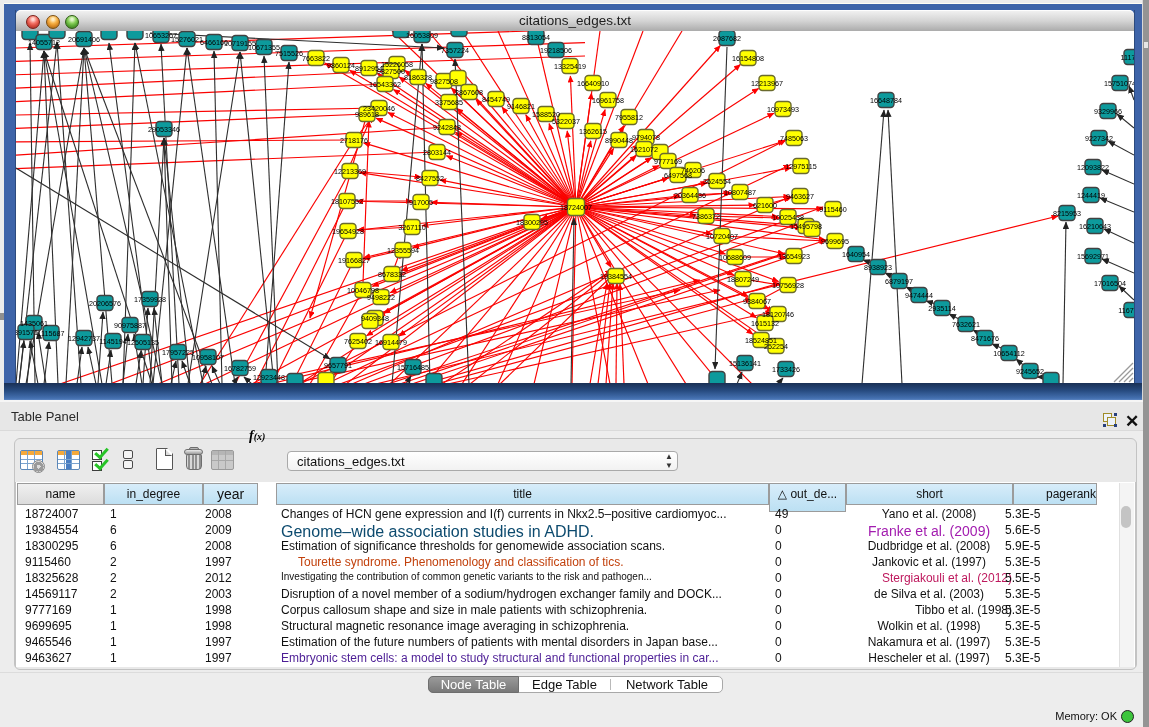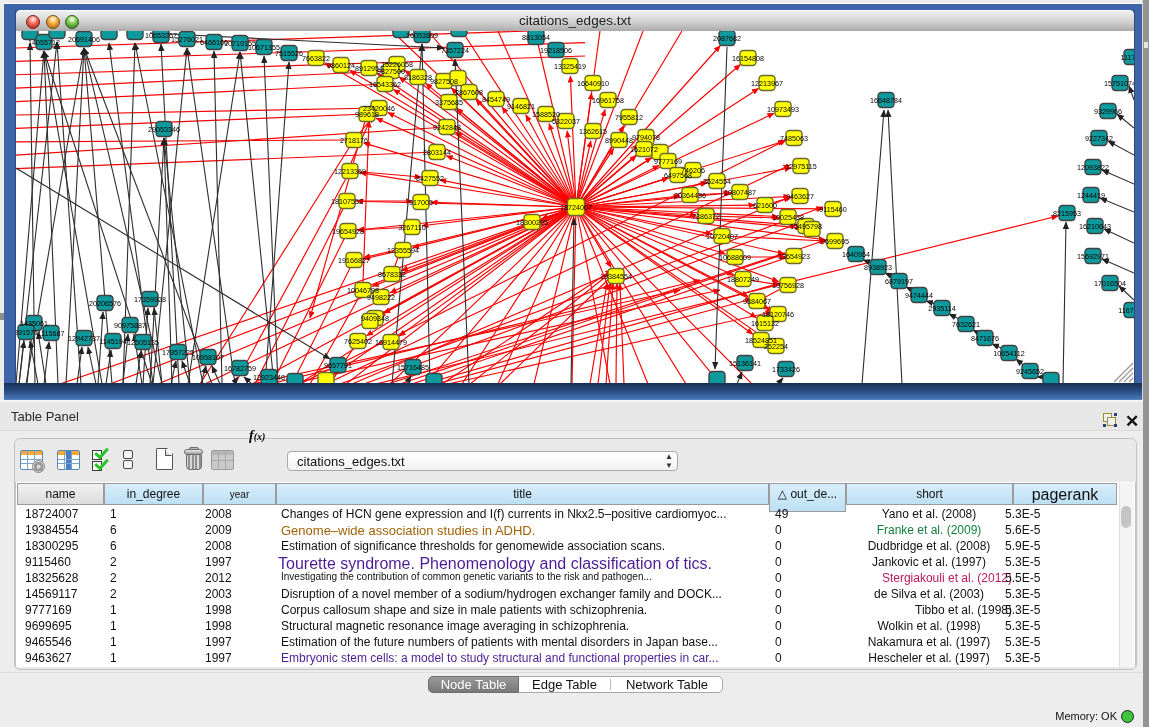--- a/index.html
+++ b/index.html
@@ -597,50 +597,50 @@
     <div style="position:absolute;left:0;top:9px;right:0;height:1px;background:#a8a8a8"></div>
   </div>
 <div style="position:absolute;left:249px;top:428px;font:italic bold 14px 'Liberation Serif',serif">f<span style="font-size:10px">(x)</span></div>
 
 <div class="abs" style="left:287px;top:451px;width:391px;height:20px;background:linear-gradient(#ffffff,#f2f2f2);border:1px solid #a9a9a9;border-radius:4px;box-sizing:border-box"></div>
 <div class="abs" style="left:297px;top:454px;font-size:13px;color:#111">citations_edges.txt</div>
 <div class="abs" style="left:665px;top:452px;font-size:8px;color:#333;line-height:9px">▲<br>▼</div>
 <div style="position:absolute;left:15px;top:482px;width:1119px;height:185px;background:#fff;border-left:1px solid #c3c3c3;border-right:1px solid #c3c3c3"></div>
 <div style="position:absolute;left:17px;top:483px;width:87px;height:22px;background:linear-gradient(#f0f0f0,#dcdcdc);border:1px solid #9b9b9b;box-sizing:border-box;font-size:12px;text-align:center;line-height:21px;color:#111">name</div>
 <div style="position:absolute;left:104px;top:483px;width:99px;height:22px;background:linear-gradient(#d8edfa,#bce0f3);border:1px solid #9b9b9b;box-sizing:border-box;font-size:12px;text-align:center;line-height:21px;color:#111">in_degree</div>
-<div style="position:absolute;left:203px;top:483px;width:73px;height:22px;background:linear-gradient(#d8edfa,#bce0f3);border:1px solid #9b9b9b;box-sizing:border-box;font-size:10px;text-align:center;line-height:21px;color:#111">year</div>
+<div style="position:absolute;left:203px;top:483px;width:55px;height:22px;background:linear-gradient(#d8edfa,#bce0f3);border:1px solid #9b9b9b;box-sizing:border-box;font-size:14px;text-align:center;line-height:21px;color:#111">year</div>
 <div style="position:absolute;left:276px;top:483px;width:493px;height:22px;background:linear-gradient(#d8edfa,#bce0f3);border:1px solid #9b9b9b;box-sizing:border-box;font-size:12px;text-align:center;line-height:21px;color:#111">title</div>
 <div style="position:absolute;left:769px;top:483px;width:77px;height:29px;background:linear-gradient(#d8edfa,#bce0f3);border:1px solid #9b9b9b;box-sizing:border-box;font-size:12px;text-align:center;line-height:21px;color:#111">△ out_de...</div>
 <div style="position:absolute;left:846px;top:483px;width:167px;height:22px;background:linear-gradient(#d8edfa,#bce0f3);border:1px solid #9b9b9b;box-sizing:border-box;font-size:12px;text-align:center;line-height:21px;color:#111">short</div>
-<div style="position:absolute;left:1013px;top:483px;width:104px;height:22px;background:linear-gradient(#d8edfa,#bce0f3);border:1px solid #9b9b9b;box-sizing:border-box;font-size:16px;text-align:center;line-height:21px;color:#111">pagerank</div>
+<div style="position:absolute;left:1013px;top:483px;width:84px;height:22px;background:linear-gradient(#d8edfa,#bce0f3);border:1px solid #9b9b9b;box-sizing:border-box;font-size:12px;text-align:right;line-height:21px;color:#111">pagerank</div>
 <div style="position:absolute;left:25px;top:507px;width:200px;overflow:hidden;font-size:12px;color:#111;white-space:nowrap">18724007</div>
 <div style="position:absolute;left:110px;top:507px;width:200px;overflow:hidden;font-size:12px;color:#111;white-space:nowrap">1</div>
 <div style="position:absolute;left:205px;top:507px;width:200px;overflow:hidden;font-size:12px;color:#111;white-space:nowrap">2008</div>
 <div style="position:absolute;left:281px;top:507px;width:486px;overflow:hidden;font-size:12px;color:#111;white-space:nowrap">Changes of HCN gene expression and I(f) currents in Nkx2.5–positive cardiomyoc...</div>
 <div style="position:absolute;left:775px;top:507px;width:200px;overflow:hidden;font-size:12px;color:#111;white-space:nowrap">49</div>
 <div style="position:absolute;left:846px;top:507px;width:166px;font-size:12px;color:#111;text-align:center;white-space:nowrap">Yano et al. (2008)</div>
 <div style="position:absolute;left:1005px;top:507px;width:200px;overflow:hidden;font-size:12px;color:#111;white-space:nowrap">5.3E-5</div>
 <div style="position:absolute;left:25px;top:523px;width:200px;overflow:hidden;font-size:12px;color:#111;white-space:nowrap">19384554</div>
 <div style="position:absolute;left:110px;top:523px;width:200px;overflow:hidden;font-size:12px;color:#111;white-space:nowrap">6</div>
 <div style="position:absolute;left:205px;top:523px;width:200px;overflow:hidden;font-size:12px;color:#111;white-space:nowrap">2009</div>
-<div style="position:absolute;left:281px;top:523px;width:486px;overflow:hidden;font-size:13px;color:#a16207;white-space:nowrap">Genome–wide association studies in ADHD.</div>
+<div style="position:absolute;left:281px;top:523px;width:486px;overflow:hidden;font-size:16px;color:#0c4a6e;white-space:nowrap">Genome–wide association studies in ADHD.</div>
 <div style="position:absolute;left:775px;top:523px;width:200px;overflow:hidden;font-size:12px;color:#111;white-space:nowrap">0</div>
-<div style="position:absolute;left:846px;top:523px;width:166px;font-size:12px;color:#15803d;text-align:center;white-space:nowrap">Franke et al. (2009)</div>
+<div style="position:absolute;left:846px;top:523px;width:166px;font-size:14px;color:#a21caf;text-align:center;white-space:nowrap">Franke et al. (2009)</div>
 <div style="position:absolute;left:1005px;top:523px;width:200px;overflow:hidden;font-size:12px;color:#111;white-space:nowrap">5.6E-5</div>
 <div style="position:absolute;left:25px;top:539px;width:200px;overflow:hidden;font-size:12px;color:#111;white-space:nowrap">18300295</div>
 <div style="position:absolute;left:110px;top:539px;width:200px;overflow:hidden;font-size:12px;color:#111;white-space:nowrap">6</div>
 <div style="position:absolute;left:205px;top:539px;width:200px;overflow:hidden;font-size:12px;color:#111;white-space:nowrap">2008</div>
 <div style="position:absolute;left:281px;top:539px;width:486px;overflow:hidden;font-size:12px;color:#111;white-space:nowrap">Estimation of significance thresholds for genomewide association scans.</div>
 <div style="position:absolute;left:775px;top:539px;width:200px;overflow:hidden;font-size:12px;color:#111;white-space:nowrap">0</div>
 <div style="position:absolute;left:846px;top:539px;width:166px;font-size:12px;color:#111;text-align:center;white-space:nowrap">Dudbridge et al. (2008)</div>
 <div style="position:absolute;left:1005px;top:539px;width:200px;overflow:hidden;font-size:12px;color:#111;white-space:nowrap">5.9E-5</div>
 <div style="position:absolute;left:25px;top:555px;width:200px;overflow:hidden;font-size:12px;color:#111;white-space:nowrap">9115460</div>
 <div style="position:absolute;left:110px;top:555px;width:200px;overflow:hidden;font-size:12px;color:#111;white-space:nowrap">2</div>
 <div style="position:absolute;left:205px;top:555px;width:200px;overflow:hidden;font-size:12px;color:#111;white-space:nowrap">1997</div>
-<div style="position:absolute;left:278px;top:555px;width:486px;overflow:hidden;font-size:16px;color:#4c1d95;white-space:nowrap">Tourette syndrome. Phenomenology and classification of tics.</div>
+<div style="position:absolute;left:298px;top:555px;width:486px;overflow:hidden;font-size:12px;color:#c2410c;white-space:nowrap">Tourette syndrome. Phenomenology and classification of tics.</div>
 <div style="position:absolute;left:775px;top:555px;width:200px;overflow:hidden;font-size:12px;color:#111;white-space:nowrap">0</div>
 <div style="position:absolute;left:846px;top:555px;width:166px;font-size:12px;color:#111;text-align:center;white-space:nowrap">Jankovic et al. (1997)</div>
 <div style="position:absolute;left:1005px;top:555px;width:200px;overflow:hidden;font-size:12px;color:#111;white-space:nowrap">5.3E-5</div>
 <div style="position:absolute;left:25px;top:571px;width:200px;overflow:hidden;font-size:12px;color:#111;white-space:nowrap">18325628</div>
 <div style="position:absolute;left:110px;top:571px;width:200px;overflow:hidden;font-size:12px;color:#111;white-space:nowrap">2</div>
 <div style="position:absolute;left:205px;top:571px;width:200px;overflow:hidden;font-size:12px;color:#111;white-space:nowrap">2012</div>
 <div style="position:absolute;left:281px;top:571px;width:486px;overflow:hidden;font-size:10px;color:#111;white-space:nowrap">Investigating the contribution of common genetic variants to the risk and pathogen...</div>
 <div style="position:absolute;left:775px;top:571px;width:200px;overflow:hidden;font-size:12px;color:#111;white-space:nowrap">0</div>
 <div style="position:absolute;left:846px;top:571px;width:166px;font-size:12px;color:#be185d;text-align:right;white-space:nowrap">Stergiakouli et al. (2012)</div>
 <div style="position:absolute;left:1005px;top:571px;width:200px;overflow:hidden;font-size:12px;color:#111;white-space:nowrap">5.5E-5</div>

